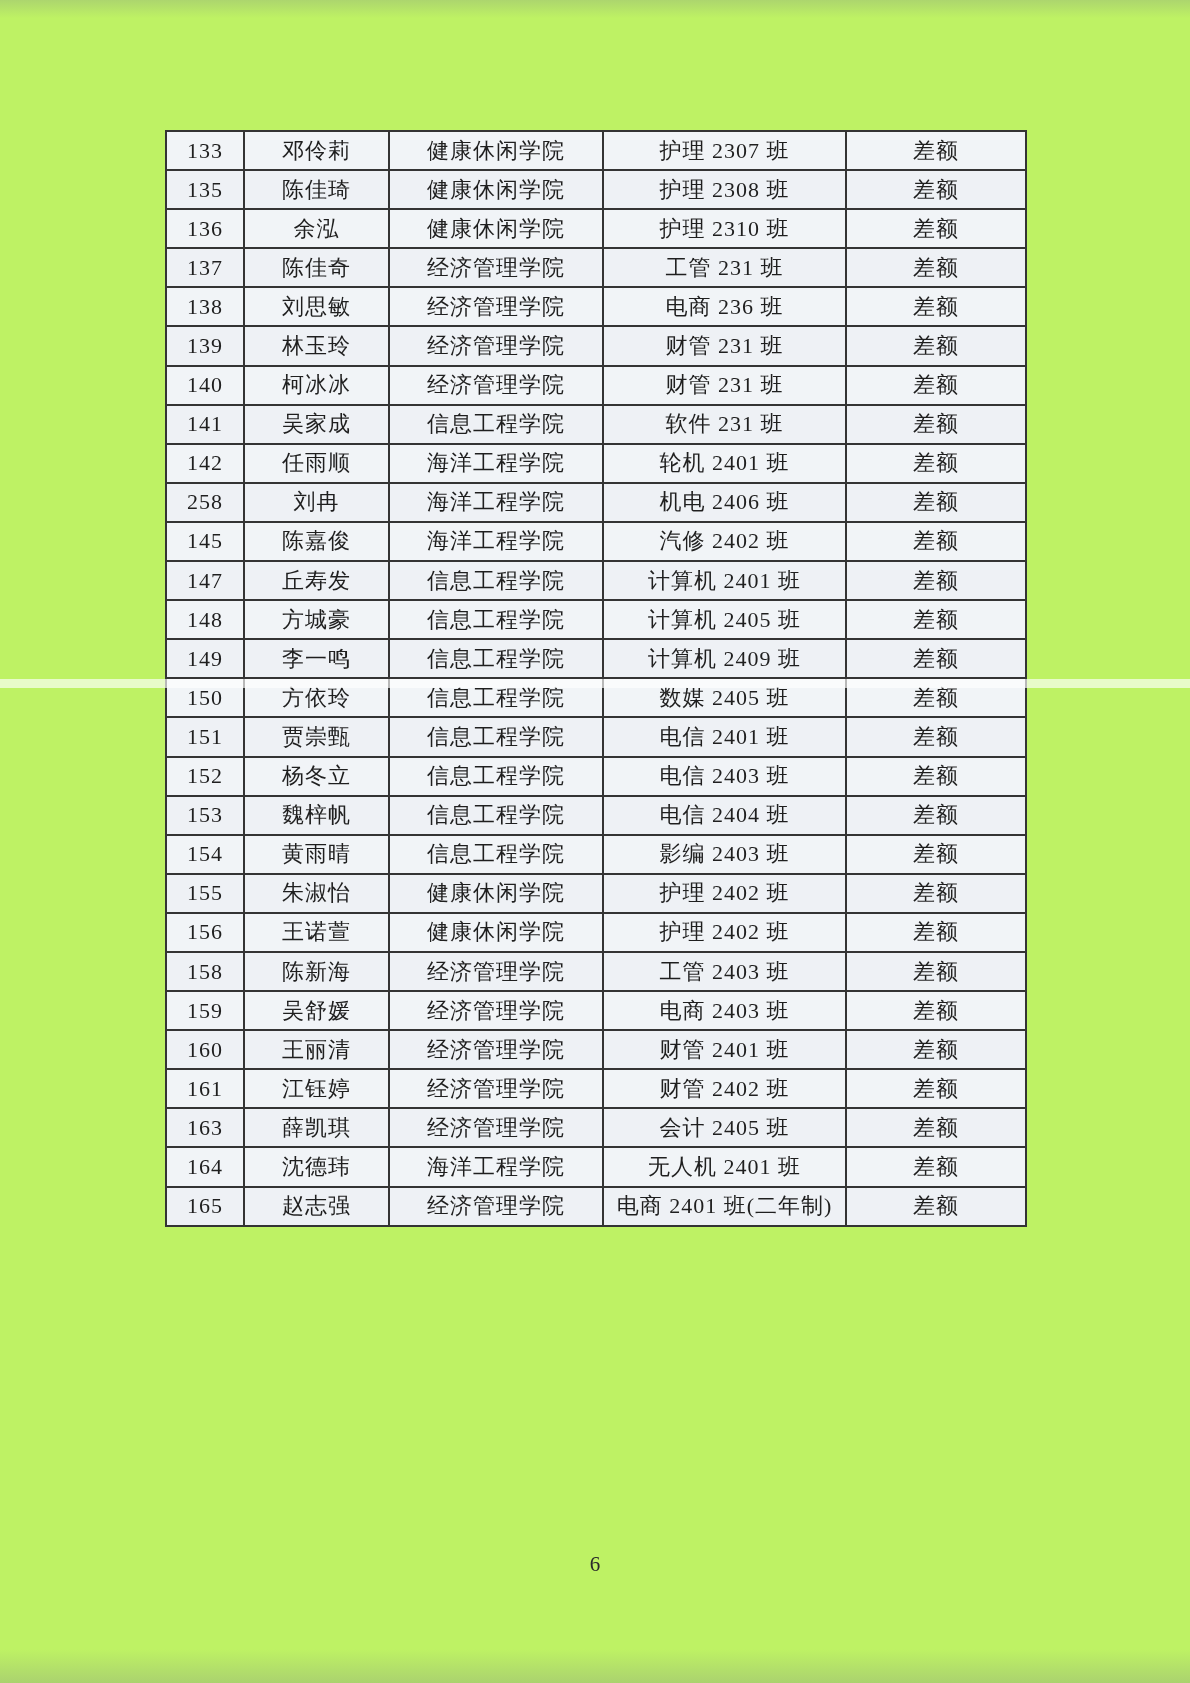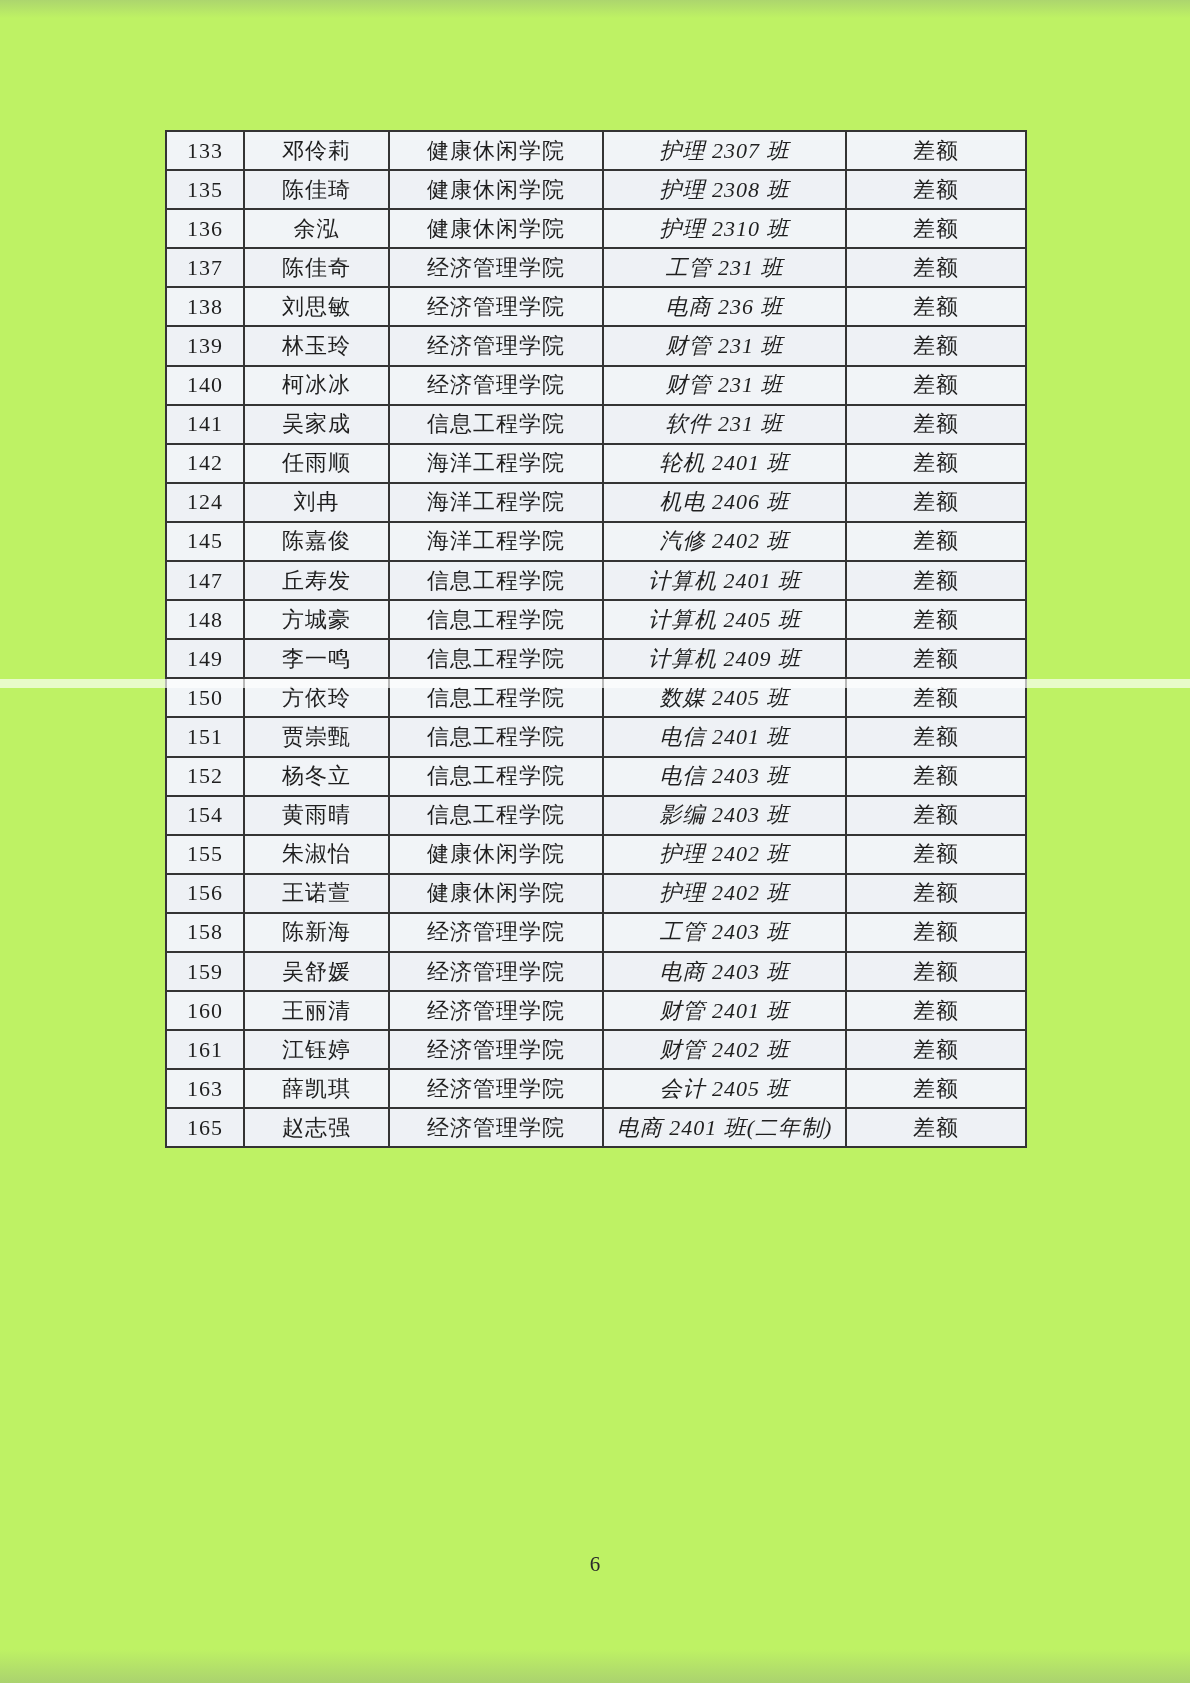--- a/index.html
+++ b/index.html
@@ -49,21 +49,21 @@
     vertical-align: middle;
     background: #f1f4f7;
     font-size: 22px;
     letter-spacing: 1px;
     white-space: nowrap;
     overflow: hidden;
     padding: 0 2px;
   }
   table.roster tr:nth-child(even) td { background: #eef1f5; }
   td.c-no    { font-size: 21px; letter-spacing: 0; }
-  td.c-class { font-size: 21px; letter-spacing: 0; font-style: italic; }
+  td.c-class { font-size: 21px; letter-spacing: 0; }
   .page-number {
     position: absolute;
     top: 1552px;
     left: 0;
     width: 100%;
     text-align: center;
     font-size: 21px;
     color: #2a2a2a;
     z-index: 2;
   }
@@ -142,21 +142,21 @@
     <td class="c-status">差额</td>
   </tr>
         <tr>
     <td class="c-no">142</td>
     <td class="c-name">任雨顺</td>
     <td class="c-college">海洋工程学院</td>
     <td class="c-class">轮机 2401 班</td>
     <td class="c-status">差额</td>
   </tr>
         <tr>
-    <td class="c-no">124</td>
+    <td class="c-no">258</td>
     <td class="c-name">刘冉</td>
     <td class="c-college">海洋工程学院</td>
     <td class="c-class">机电 2406 班</td>
     <td class="c-status">差额</td>
   </tr>
         <tr>
     <td class="c-no">145</td>
     <td class="c-name">陈嘉俊</td>
     <td class="c-college">海洋工程学院</td>
     <td class="c-class">汽修 2402 班</td>
@@ -198,20 +198,27 @@
     <td class="c-status">差额</td>
   </tr>
         <tr>
     <td class="c-no">152</td>
     <td class="c-name">杨冬立</td>
     <td class="c-college">信息工程学院</td>
     <td class="c-class">电信 2403 班</td>
     <td class="c-status">差额</td>
   </tr>
         <tr>
+    <td class="c-no">153</td>
+    <td class="c-name">魏梓帆</td>
+    <td class="c-college">信息工程学院</td>
+    <td class="c-class">电信 2404 班</td>
+    <td class="c-status">差额</td>
+  </tr>
+        <tr>
     <td class="c-no">154</td>
     <td class="c-name">黄雨晴</td>
     <td class="c-college">信息工程学院</td>
     <td class="c-class">影编 2403 班</td>
     <td class="c-status">差额</td>
   </tr>
         <tr>
     <td class="c-no">155</td>
     <td class="c-name">朱淑怡</td>
     <td class="c-college">健康休闲学院</td>
@@ -254,20 +261,27 @@
     <td class="c-status">差额</td>
   </tr>
         <tr>
     <td class="c-no">163</td>
     <td class="c-name">薛凯琪</td>
     <td class="c-college">经济管理学院</td>
     <td class="c-class">会计 2405 班</td>
     <td class="c-status">差额</td>
   </tr>
         <tr>
+    <td class="c-no">164</td>
+    <td class="c-name">沈德玮</td>
+    <td class="c-college">海洋工程学院</td>
+    <td class="c-class">无人机 2401 班</td>
+    <td class="c-status">差额</td>
+  </tr>
+        <tr>
     <td class="c-no">165</td>
     <td class="c-name">赵志强</td>
     <td class="c-college">经济管理学院</td>
     <td class="c-class">电商 2401 班(二年制)</td>
     <td class="c-status">差额</td>
   </tr>
       </tbody>
   </table>
 
   <div class="page-number">6</div>

